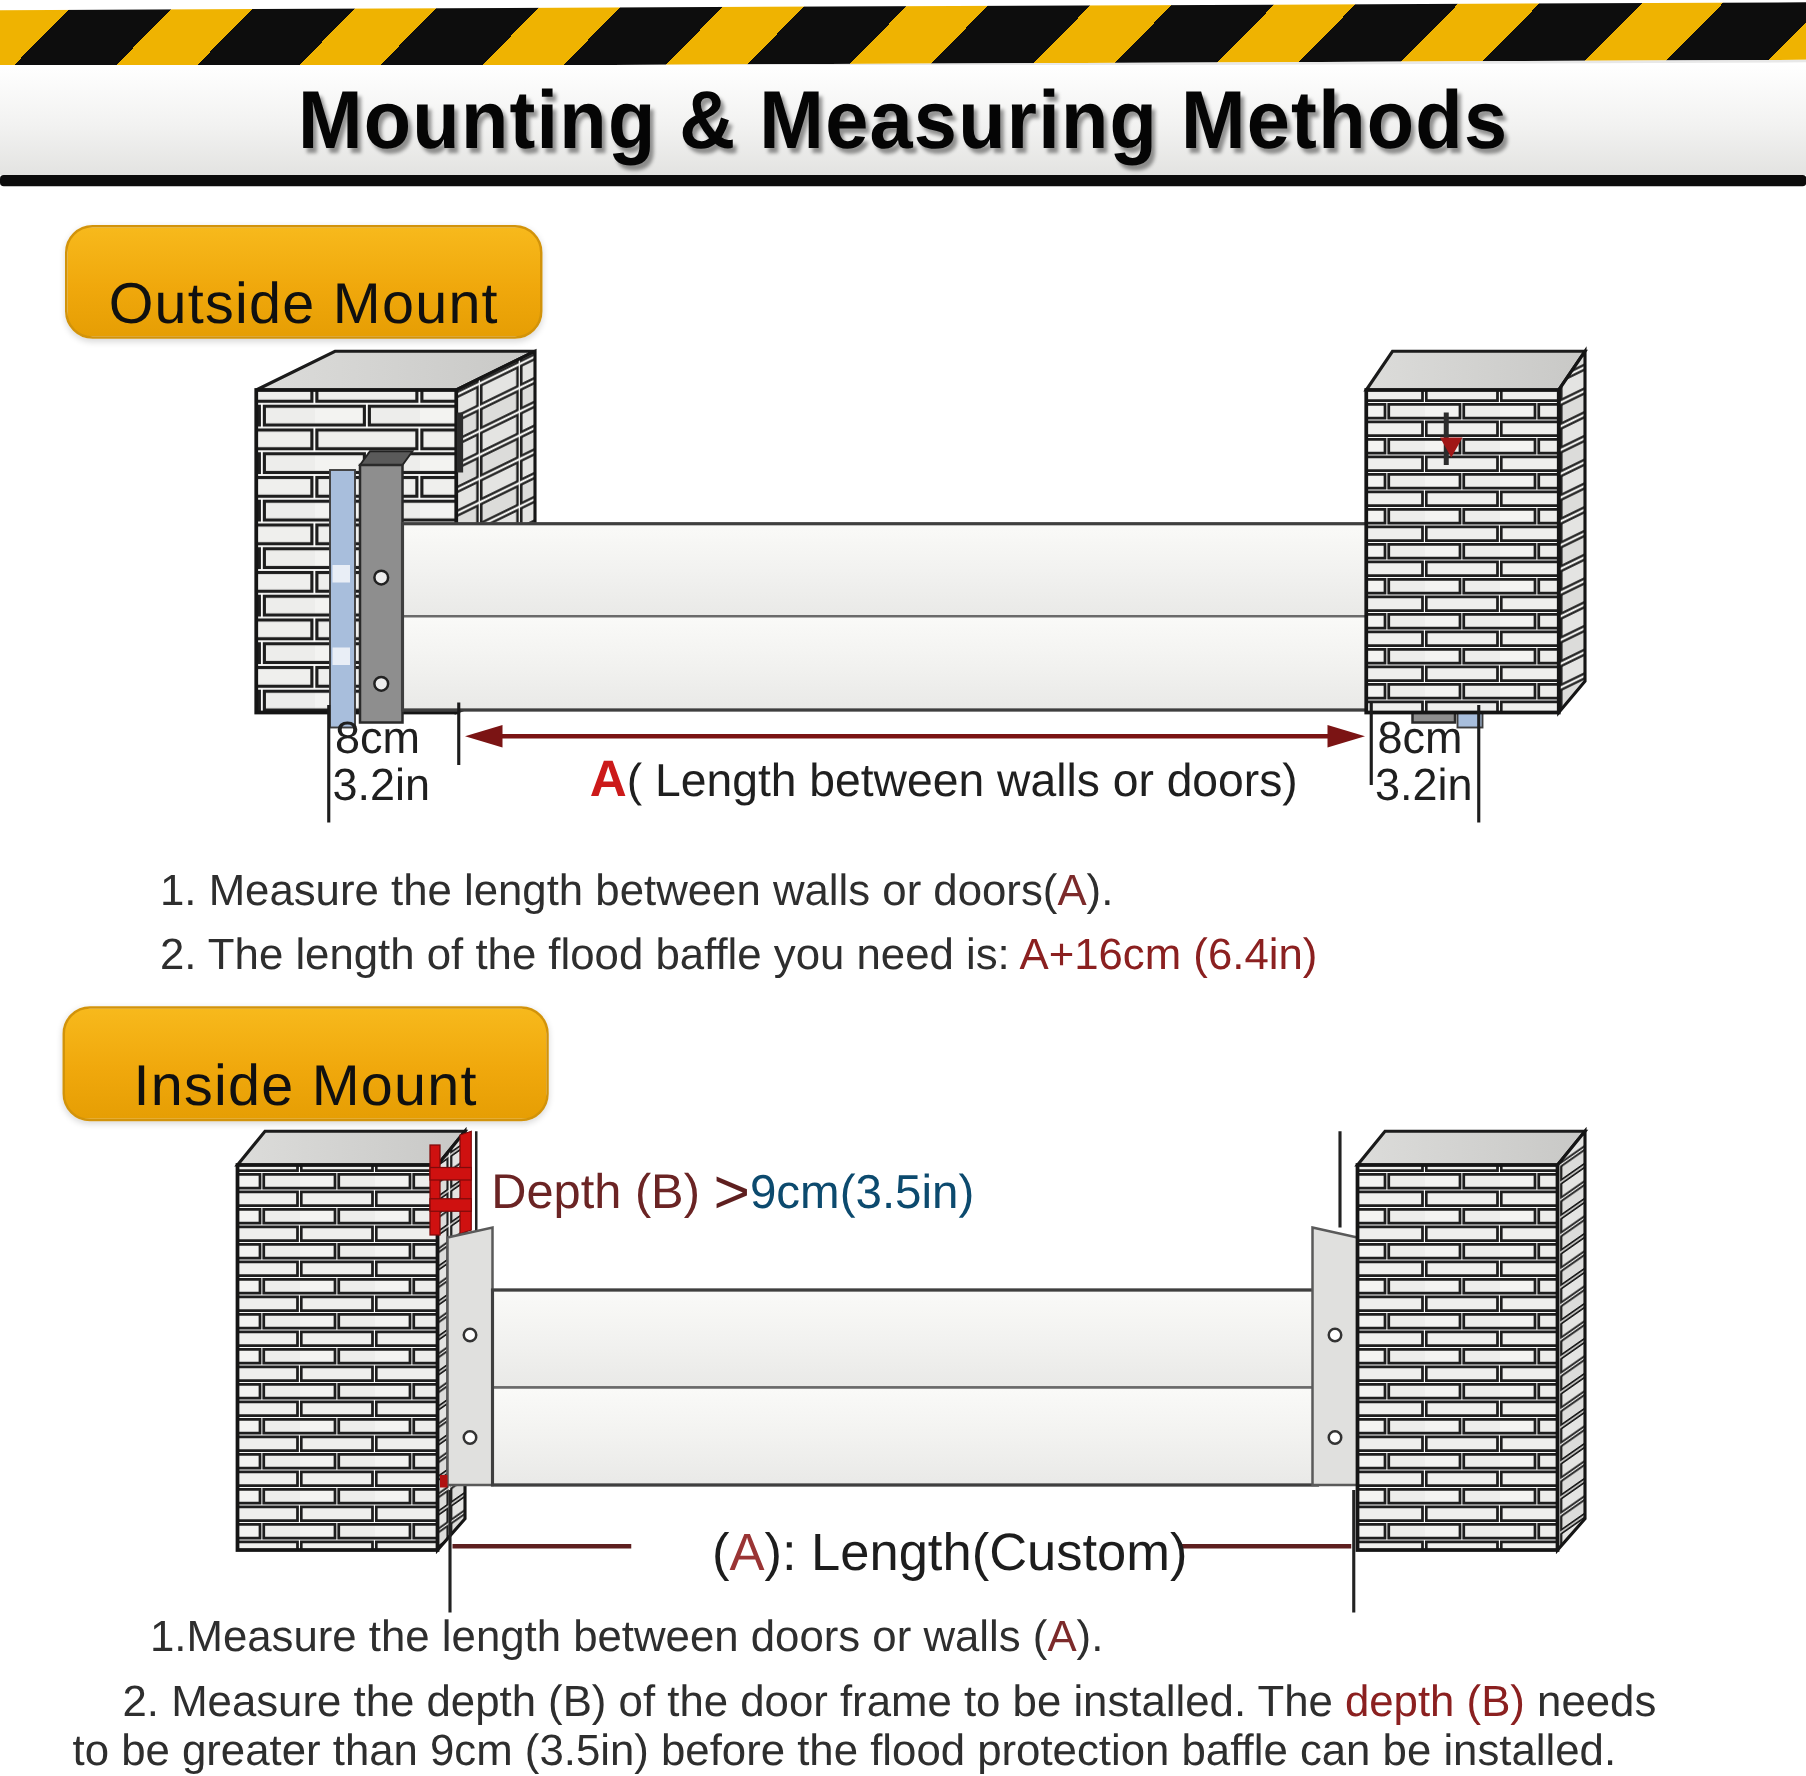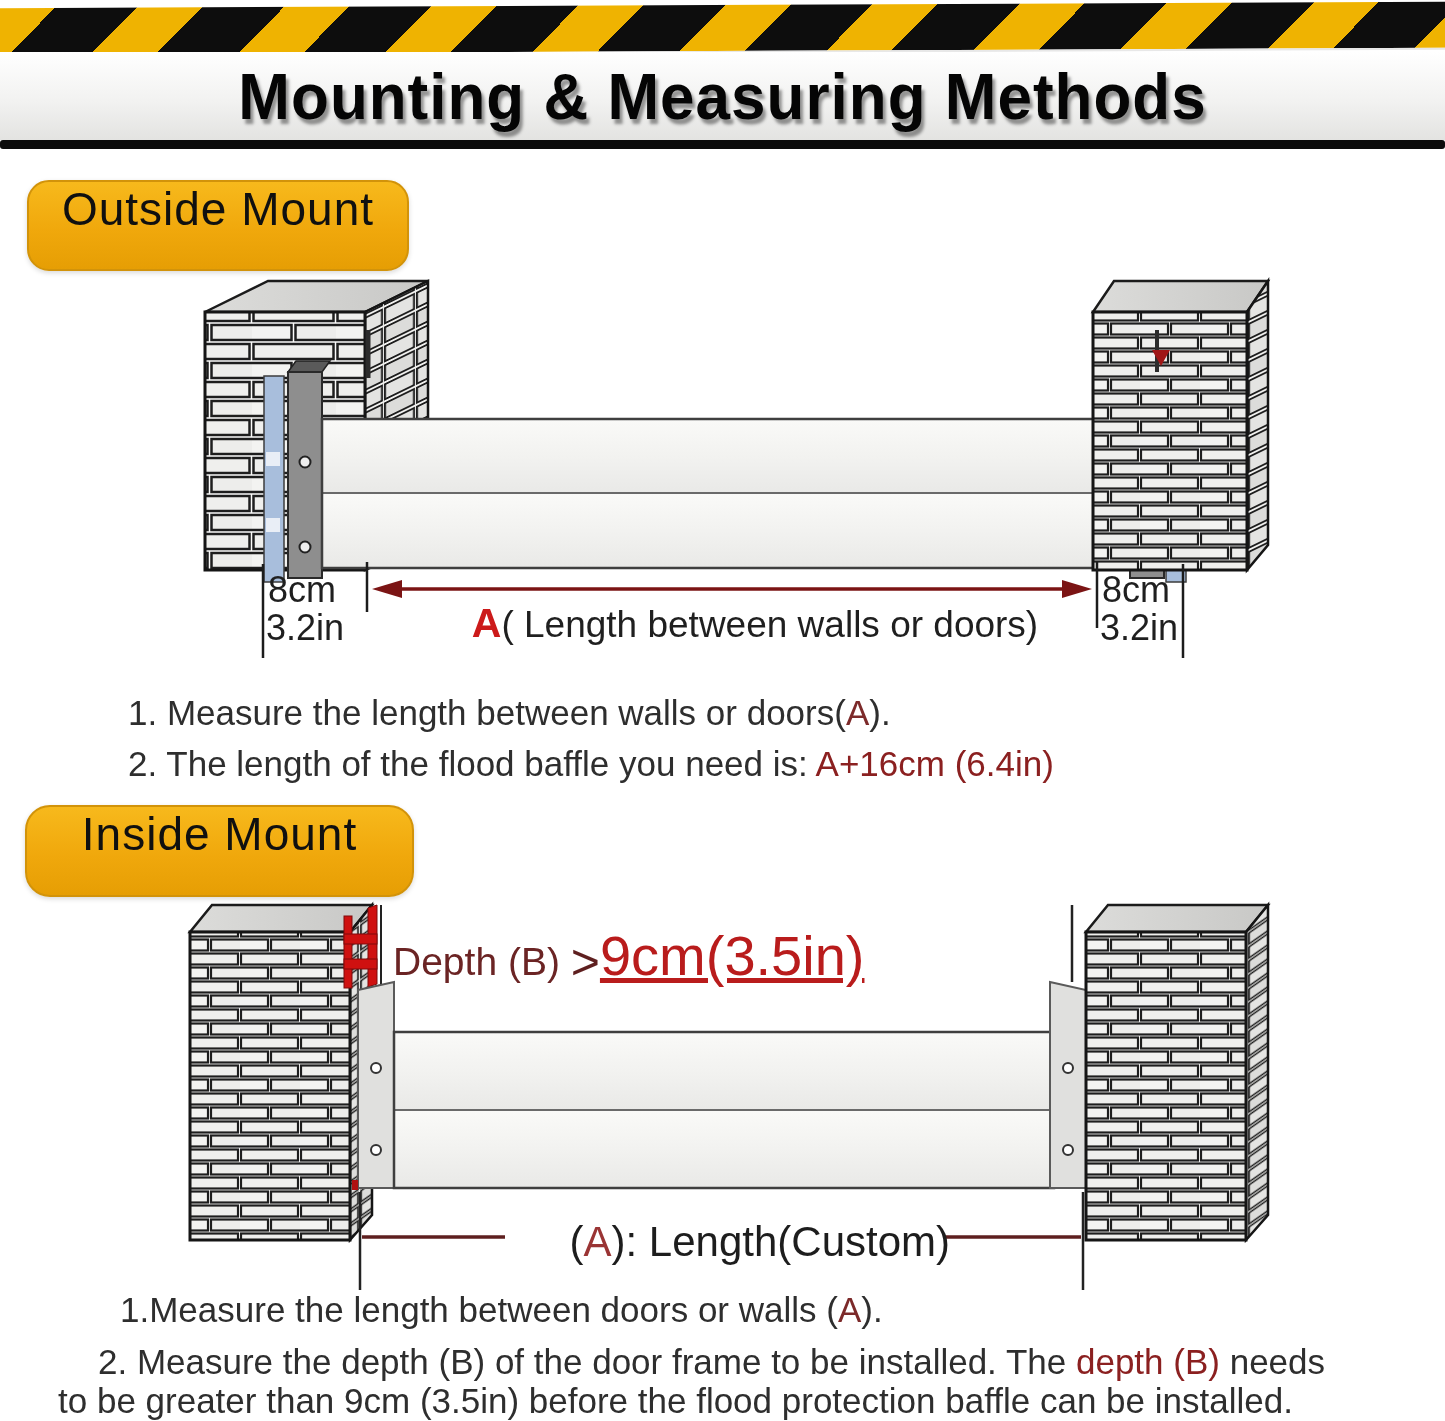--- a/index.html
+++ b/index.html
@@ -29,38 +29,39 @@
     margin:0; font-size:62px; font-weight:700; letter-spacing:1px;
     color:#050505; text-shadow:3px 4px 3px rgba(0,0,0,0.40);
     transform:scaleY(1.06);
   }
   .hrule{ left:0; top:140px; width:1445px; height:9px; background:#0b0b0b; border-radius:3px;}
 
   
   .badge{
     background:linear-gradient(180deg,#f7b91c 0%,var(--badge-yellow,#F0A80C) 55%,#e69e04 100%);
     border:2px solid #d2930a; border-radius:22px;
-    display:flex; align-items:flex-start; justify-content:center;
+    display:flex; align-items:flex-end; justify-content:center;
     box-shadow:0 2px 5px rgba(0,0,0,0.15);
+    margin-left:25px;
   }
   .badge span{ font-size:46px; font-weight:400; color:#101010; letter-spacing:1px;}
   #badge-outside{ left:27px; top:180px; width:378px; height:87px;}
-  #badge-inside { left:25px; top:805px; width:385px; height:88px;border-radius:25px;}
+  #badge-inside { left:25px; top:805px; width:385px; height:88px;}
 
   
   svg{ display:block; }
 
   
   .meas{ font-size:36px; color:#1f1f1f; white-space:nowrap; line-height:1.0;}
   .span-label{ font-size:37px; color:#1f1f1f; text-align:center; white-space:nowrap;}
   .span-label .red-a{ color:var(--accent-red,#CC1A1A); font-weight:700; font-size:41px;}
   .depth-label{ white-space:nowrap; line-height:1.0;}
   .depth-label .d1{ font-size:39px; color:var(--depth-text,#6B2424);}
   .depth-label .d2{ font-size:50px; color:#5e1f1f; vertical-align:-4px;}
-  .depth-label .d3{ font-size:56px; color:#b91c1c;text-decoration:underline;}
+  .depth-label .d3{ font-size:38px; color:#0c4a6e;}
   .len-label{ font-size:42px; color:#1d1d1d; text-align:right; white-space:nowrap;}
   .len-label .red-a{ color:#9a3434;}
 
   .step{ font-size:35px; color:#2e2e2e; white-space:nowrap; line-height:1.15;}
   .step .hl{ color:var(--formula-red,#8B2020);}
   .step .ra{ color:#7c2a2a;}
 </style>
 </head>
 <body>
 

